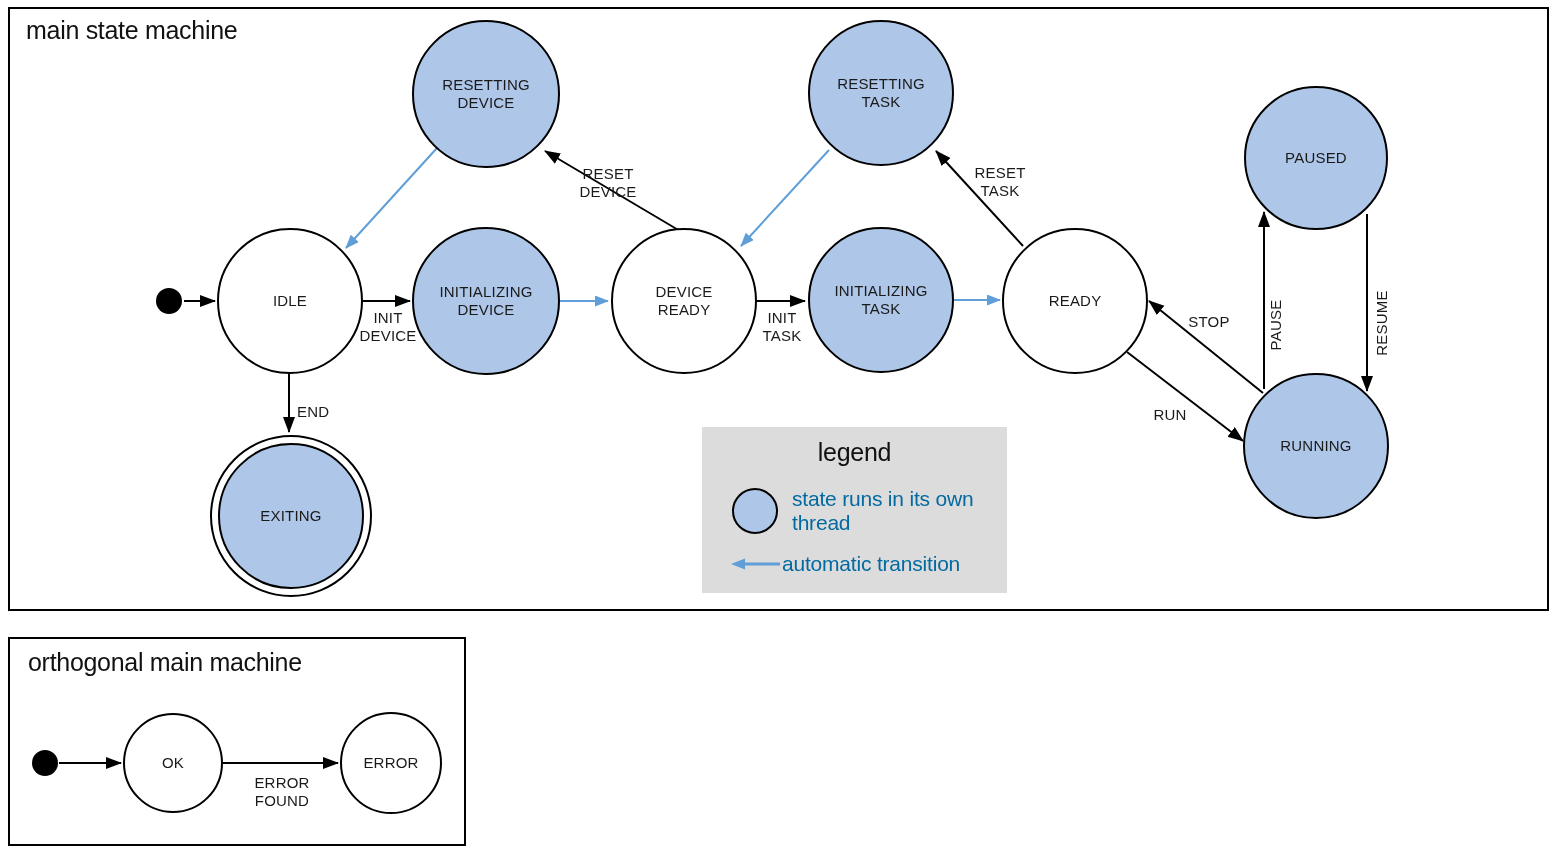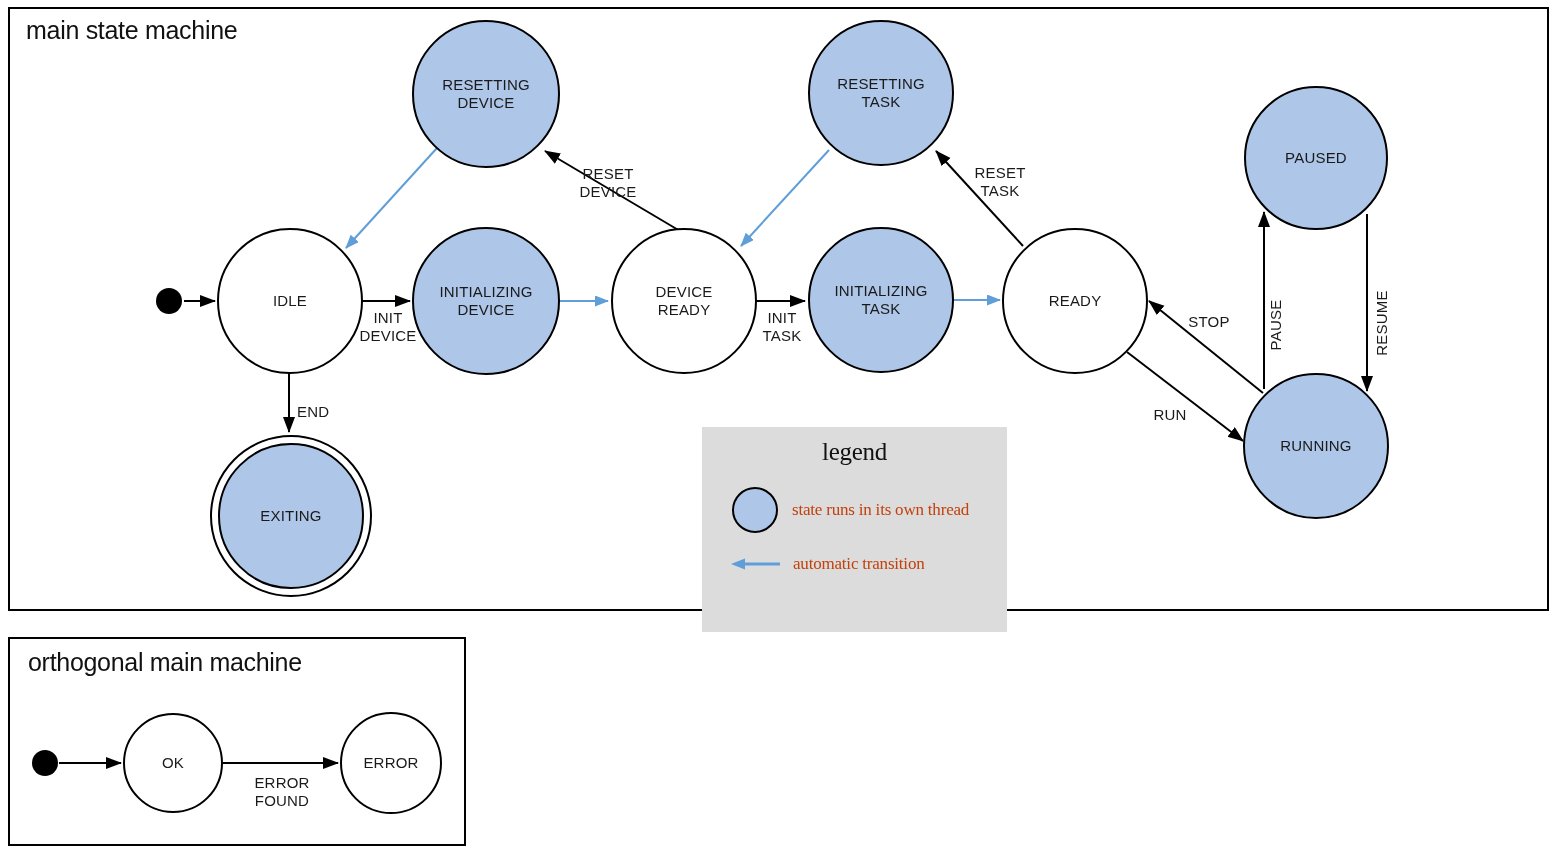--- a/index.html
+++ b/index.html
@@ -22,38 +22,38 @@
   #main-box{left:8px;top:7px;width:1541px;height:604px;}
   #ortho-box{left:8px;top:637px;width:458px;height:209px;}
   .machine-title{
     position:absolute;z-index:1;font-size:25px;letter-spacing:-0.3px;
     color:#111;white-space:nowrap;
   }
   #main-title{left:26px;top:16px;text-align:center;}
   #ortho-title{left:28px;top:648px;}
 
   #legend{
-    position:absolute;left:702px;top:427px;width:305px;height:205px;
-    background:var(--legend-bg);z-index:1;font-family:Liberation Serif, serif;
+    position:absolute;left:702px;top:427px;width:305px;height:166px;
+    background:var(--legend-bg);z-index:1;
   }
   #legend-title{
     text-align:center;font-size:25px;letter-spacing:-0.3px;color:#111;
     margin-top:11px;
   }
   .legend-row{position:absolute;display:flex;align-items:center;}
   #legend-row-thread{left:30px;top:60px;}
   #legend-row-auto{left:27px;top:121px;height:32px;}
   .legend-circle{
     width:46px;height:46px;border-radius:50%;
     border:2px solid var(--stroke);background:var(--thread-fill);
     flex:0 0 auto;
   }
-  .legend-label{font-size:17px;letter-spacing:-0.2px;color:#c2410c;}
+  .legend-label{font-size:21px;letter-spacing:-0.2px;color:#0369a1;}
   #legend-row-thread .legend-label{margin-left:14px;}
-  #legend-row-auto .legend-label{margin-left:11px;}
+  #legend-row-auto .legend-label{}
   .la-line{stroke:var(--arrow-blue);stroke-width:3;}
   .la-head{fill:var(--arrow-blue);}
 
   #diagram{
     position:absolute;left:0;top:0;z-index:2;pointer-events:none;
   }
   #diagram text{
     font-family:"Liberation Sans",sans-serif;
     font-size:15px;letter-spacing:0.2px;fill:var(--label-text);
   }

